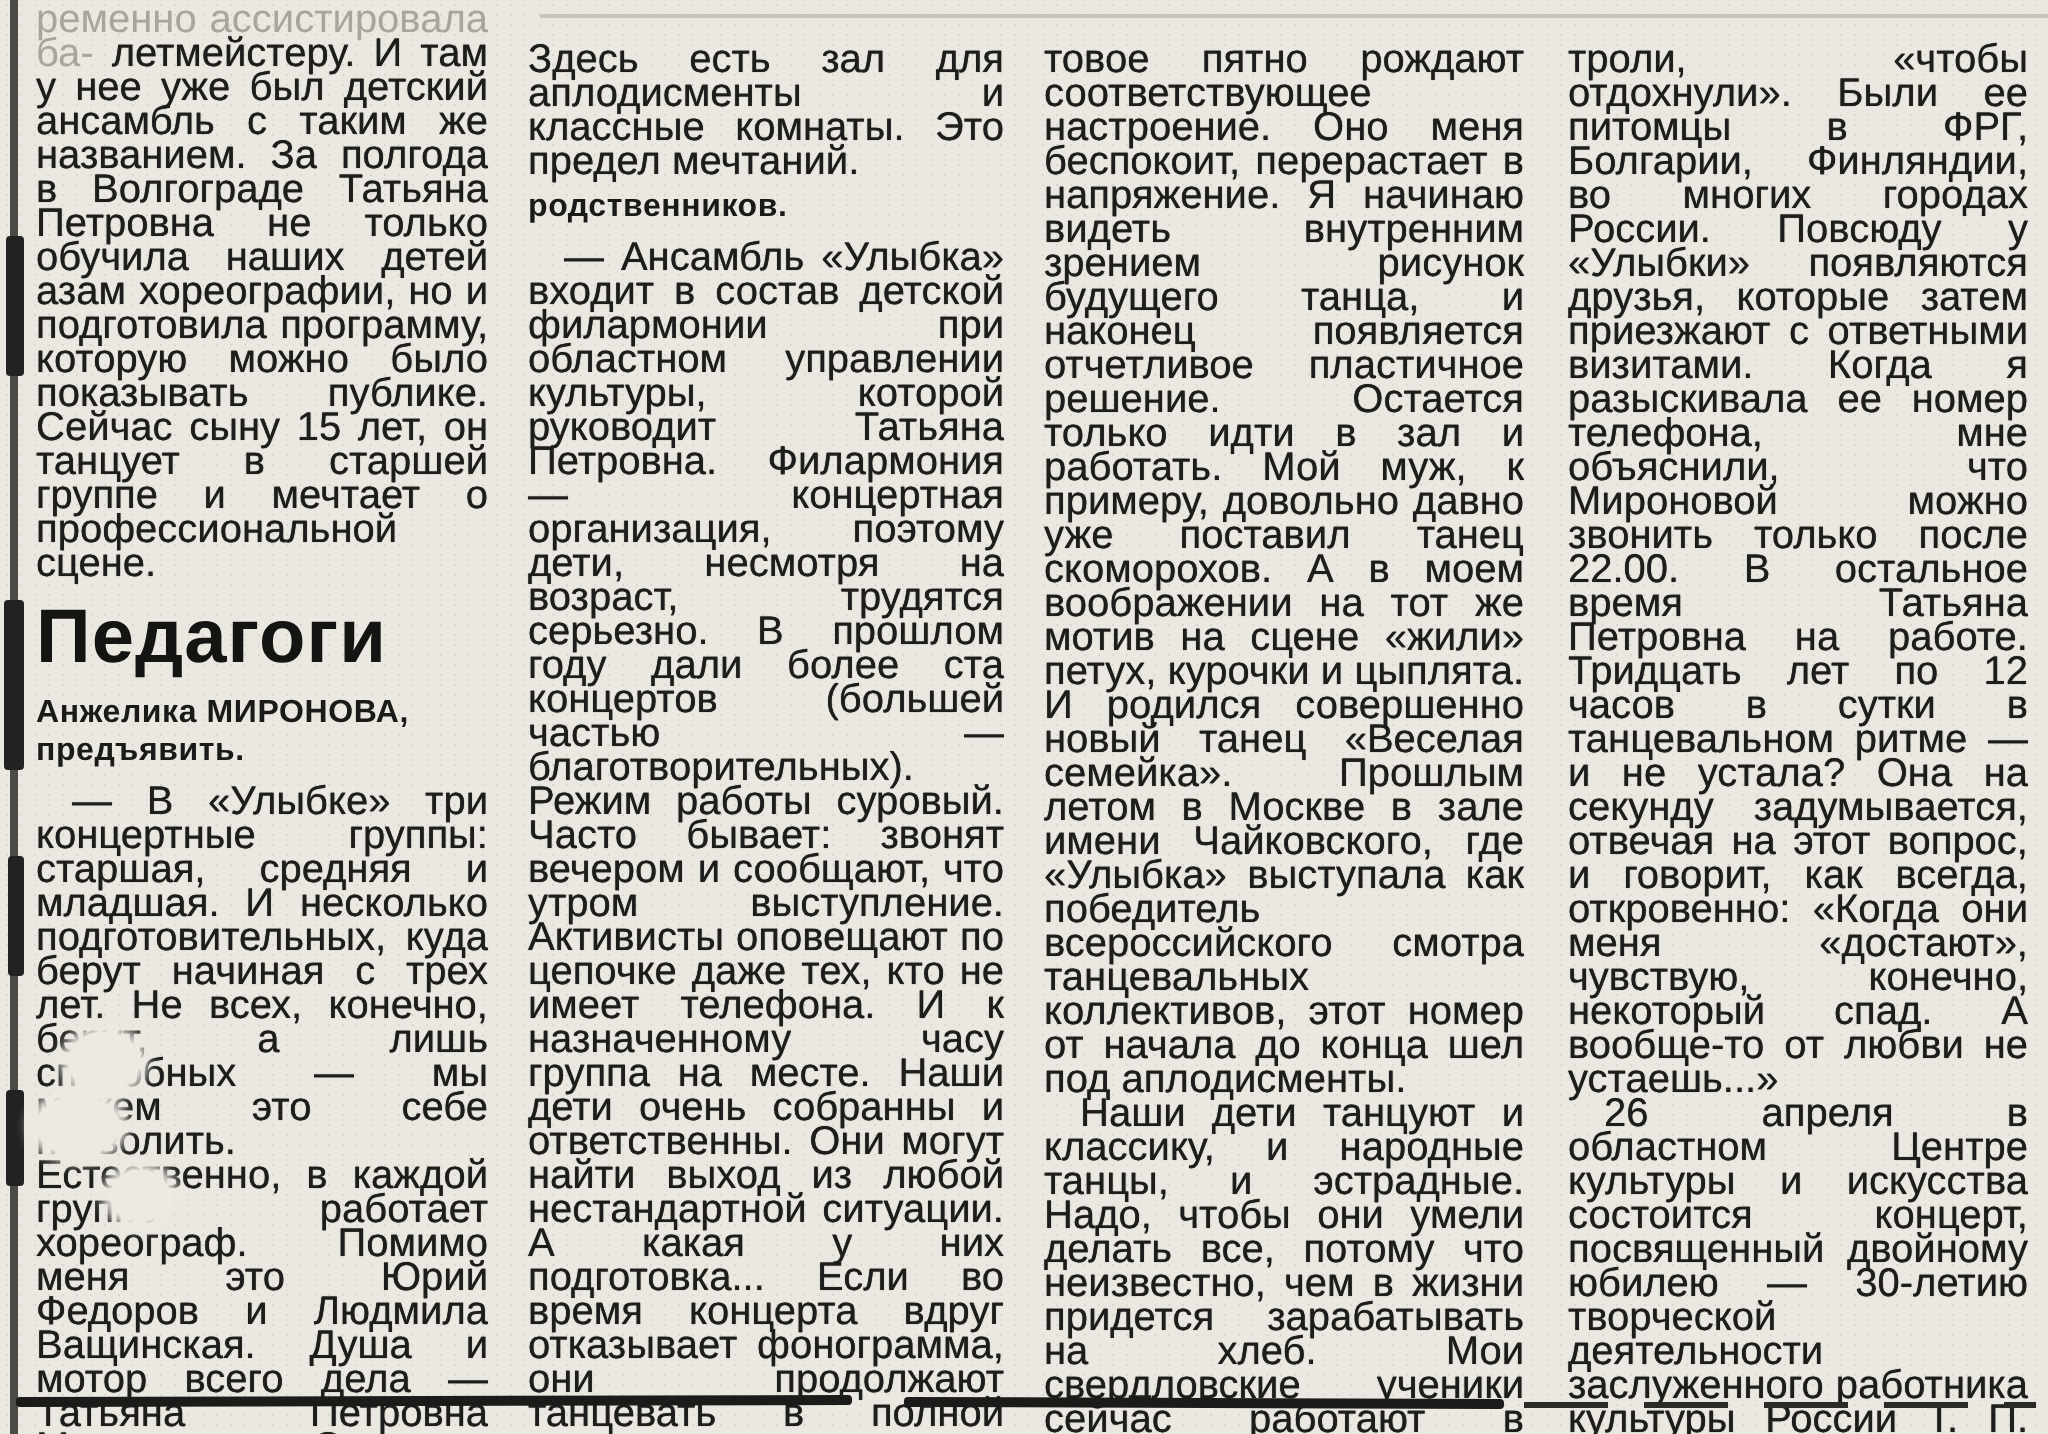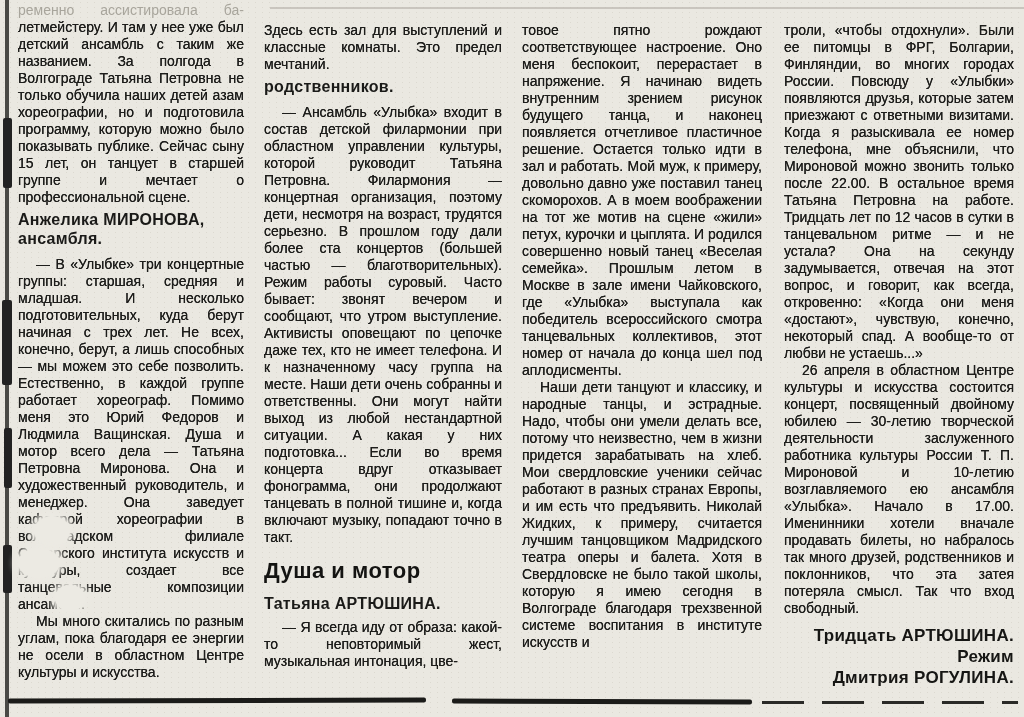--- a/index.html
+++ b/index.html
@@ -12,21 +12,21 @@
     overflow:hidden;
     font-family:"Liberation Sans","DejaVu Sans",sans-serif;
     color:#1d1d1b;
   }
   .cols{position:absolute;left:0;top:0;width:1024px;height:717px;display:flex;}
   .col{box-sizing:border-box;}
   .col1{width:252px;padding:2px 8px 0 18px;}
   .col2{width:260px;padding:22px 10px 0 12px;}
   .col3{width:258px;padding:22px 8px 16px 10px;}
   .col4{width:254px;padding:22px 10px 0 14px;}
-  .p{margin:0;text-align:justify;font-size:14px;line-height:17px;
+  .p{margin:0;text-align:justify;font-size:20px;line-height:17px;
      text-shadow:0 0 0.4px #1d1d1b;}
   .p.indent{text-indent:18px;}
   .faded{color:#a8a59c;text-shadow:none;}
   .headline{font-size:38px;line-height:40px;font-weight:bold;margin:8px 0 8px;
             letter-spacing:0.5px;color:#141412;}
   .headline.h2{font-size:22px;line-height:38px;margin:6px 0 4px;}
   .byline{font-weight:bold;font-size:16px;line-height:19px;margin:4px 0 8px;
           color:#1a1a18;letter-spacing:0.3px;}
   .byline.one{margin:2px 0 6px;}
   .sigs{margin-top:8px;}
@@ -45,30 +45,31 @@
 </style>
 </head>
 <body>
 
 <div class="page">
 
   <div class="cols">
 
     <div class="col col1">
       <p class="p"><span class="faded">ременно ассистировала ба-</span> <span>летмейстеру. И там у нее уже был детский ансамбль с таким же названием. За полгода в Волгограде Татьяна Петровна не только обучила наших детей азам хореографии, но и подготовила программу, которую можно было показывать публике. Сейчас сыну 15 лет, он танцует в старшей группе и мечтает о профессиональной сцене.</span></p>
+      <div class="headline">Педагоги</div>
       <div class="byline">
         <div>Анжелика МИРОНОВА,</div>
-        <div>ансамбля.</div>
+        <div>предъявить.</div>
       </div>
       <p class="p indent">— В «Улыбке» три концертные группы: старшая, средняя и младшая. И несколько подготовительных, куда берут начиная с трех лет. Не всех, конечно, берут, а лишь способных — мы можем это себе позволить. Естественно, в каждой группе работает хореограф. Помимо меня это Юрий Федоров и Людмила Ващинская. Душа и мотор всего дела — Татьяна Петровна Миронова. Она и художественный руководитель, и менеджер. Она заведует кафедрой хореографии в волгоградском филиале Самарского института искусств и культуры, создает все танцевальные композиции ансамбля.</p>
       <p class="p indent">Мы много скитались по разным углам, пока благодаря ее энергии не осели в областном Центре культуры и искусства.</p>
     </div>
 
     <div class="col col2">
-      <p class="p">Здесь есть зал для выступлений и классные комнаты. Это предел мечтаний.</p>
+      <p class="p">Здесь есть зал для аплодисменты и классные комнаты. Это предел мечтаний.</p>
       <div class="byline">
         <div>родственников.</div>
       </div>
       <p class="p indent">— Ансамбль «Улыбка» входит в состав детской филармонии при областном управлении культуры, которой руководит Татьяна Петровна. Филармония — концертная организация, поэтому дети, несмотря на возраст, трудятся серьезно. В прошлом году дали более ста концертов (большей частью — благотворительных). Режим работы суровый. Часто бывает: звонят вечером и сообщают, что утром выступление. Активисты оповещают по цепочке даже тех, кто не имеет телефона. И к назначенному часу группа на месте. Наши дети очень собранны и ответственны. Они могут найти выход из любой нестандартной ситуации. А какая у них подготовка... Если во время концерта вдруг отказывает фонограмма, они продолжают танцевать в полной тишине и, когда включают музыку, попадают точно в такт.</p>
       <div class="headline h2">Душа и мотор</div>
       <div class="byline one">
         <div>Татьяна АРТЮШИНА.</div>
       </div>
       <p class="p indent">— Я всегда иду от образа: какой-то неповторимый жест, музыкальная интонация, цве-</p>
     </div>

